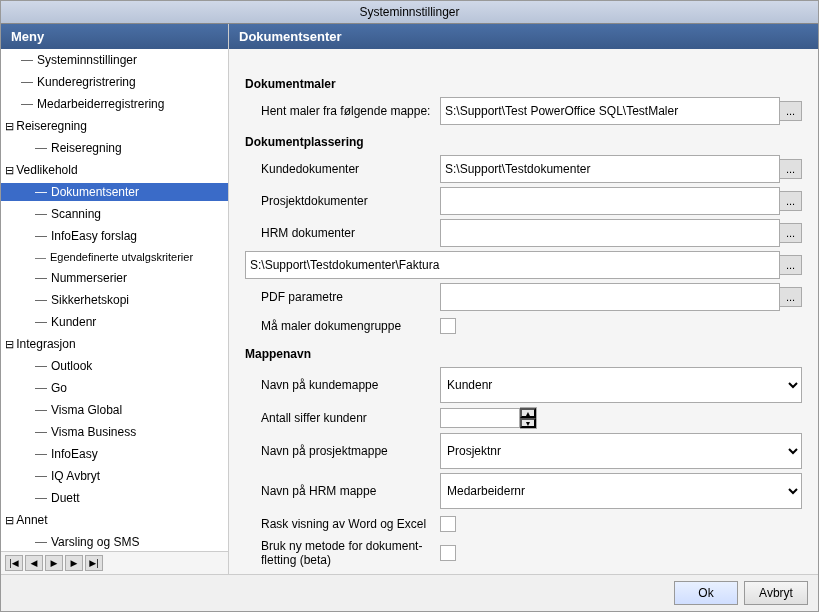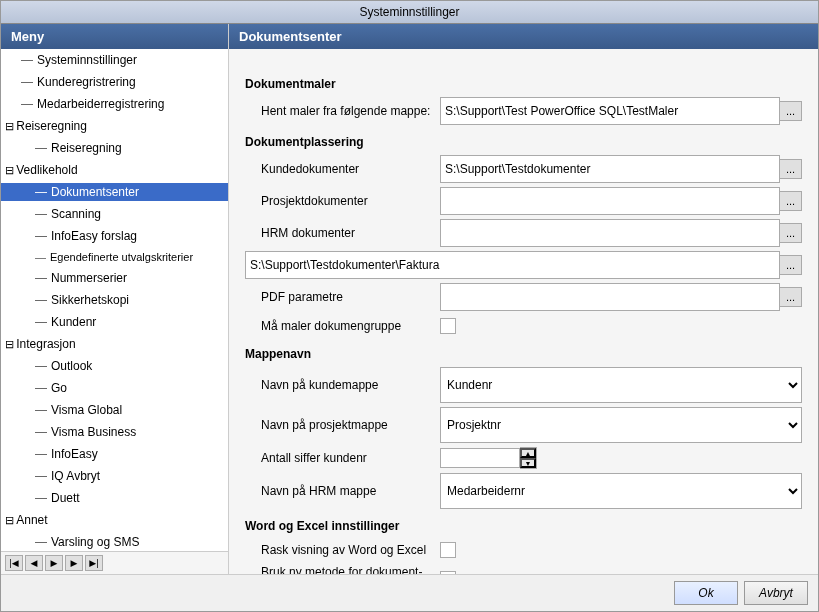--- a/index.html
+++ b/index.html
@@ -252,21 +252,20 @@
       flex-shrink: 0;
     }
     .footer-btn {
       min-width: 64px;
       height: 24px;
       background: linear-gradient(to bottom, #f5f5f5, #e0e0e0);
       border: 1px solid #999;
       cursor: pointer;
       font-size: 12px;
       padding: 0 12px;
-      font-style: italic;
     }
     .footer-btn.primary {
       background: linear-gradient(to bottom, #e8f0ff, #d0deff);
     }
   </style>
 </head>
 <body>
 
 <div class="window">
 
@@ -490,47 +489,46 @@
         <div class="section-title">Mappenavn</div>
         <div class="form-row">
           <span class="form-label-indent">Navn på kundemappe</span>
           <div class="select-wrap">
             <select>
               <option>Kundenr</option>
             </select>
           </div>
         </div>
         <div class="form-row">
-          <span class="form-label-indent">Navn på prosjektmappe</span>
-          <div class="select-wrap">
-            <select>
-              <option>Prosjektnr</option>
-            </select>
-          </div>
-        </div>
-        <div class="form-row">
           <span class="form-label-indent">Antall siffer kundenr</span>
           <div class="spinner-wrap">
             <input type="text" value="" style="">
             <div class="spinner-btns">
               <button class="spinner-btn">▲</button>
               <button class="spinner-btn">▼</button>
             </div>
           </div>
         </div>
         <div class="form-row">
+          <span class="form-label-indent">Navn på prosjektmappe</span>
+          <div class="select-wrap">
+            <select>
+              <option>Prosjektnr</option>
+            </select>
+          </div>
+        </div>
+        <div class="form-row">
           <span class="form-label-indent">Navn på HRM mappe</span>
           <div class="select-wrap">
             <select>
               <option>Medarbeidernr</option>
             </select>
           </div>
         </div>
 
-        <div class="section-title">Word og Excel innstillinger</div>
         <div class="form-row">
           <span class="form-label-indent">Rask visning av Word og Excel</span>
           <div class="checkbox-wrap"></div>
         </div>
         <div class="form-row">
           <span class="form-label-indent">Bruk ny metode for dokument-fletting (beta)</span>
           <div class="checkbox-wrap"></div>
         </div>
 
       </div>

